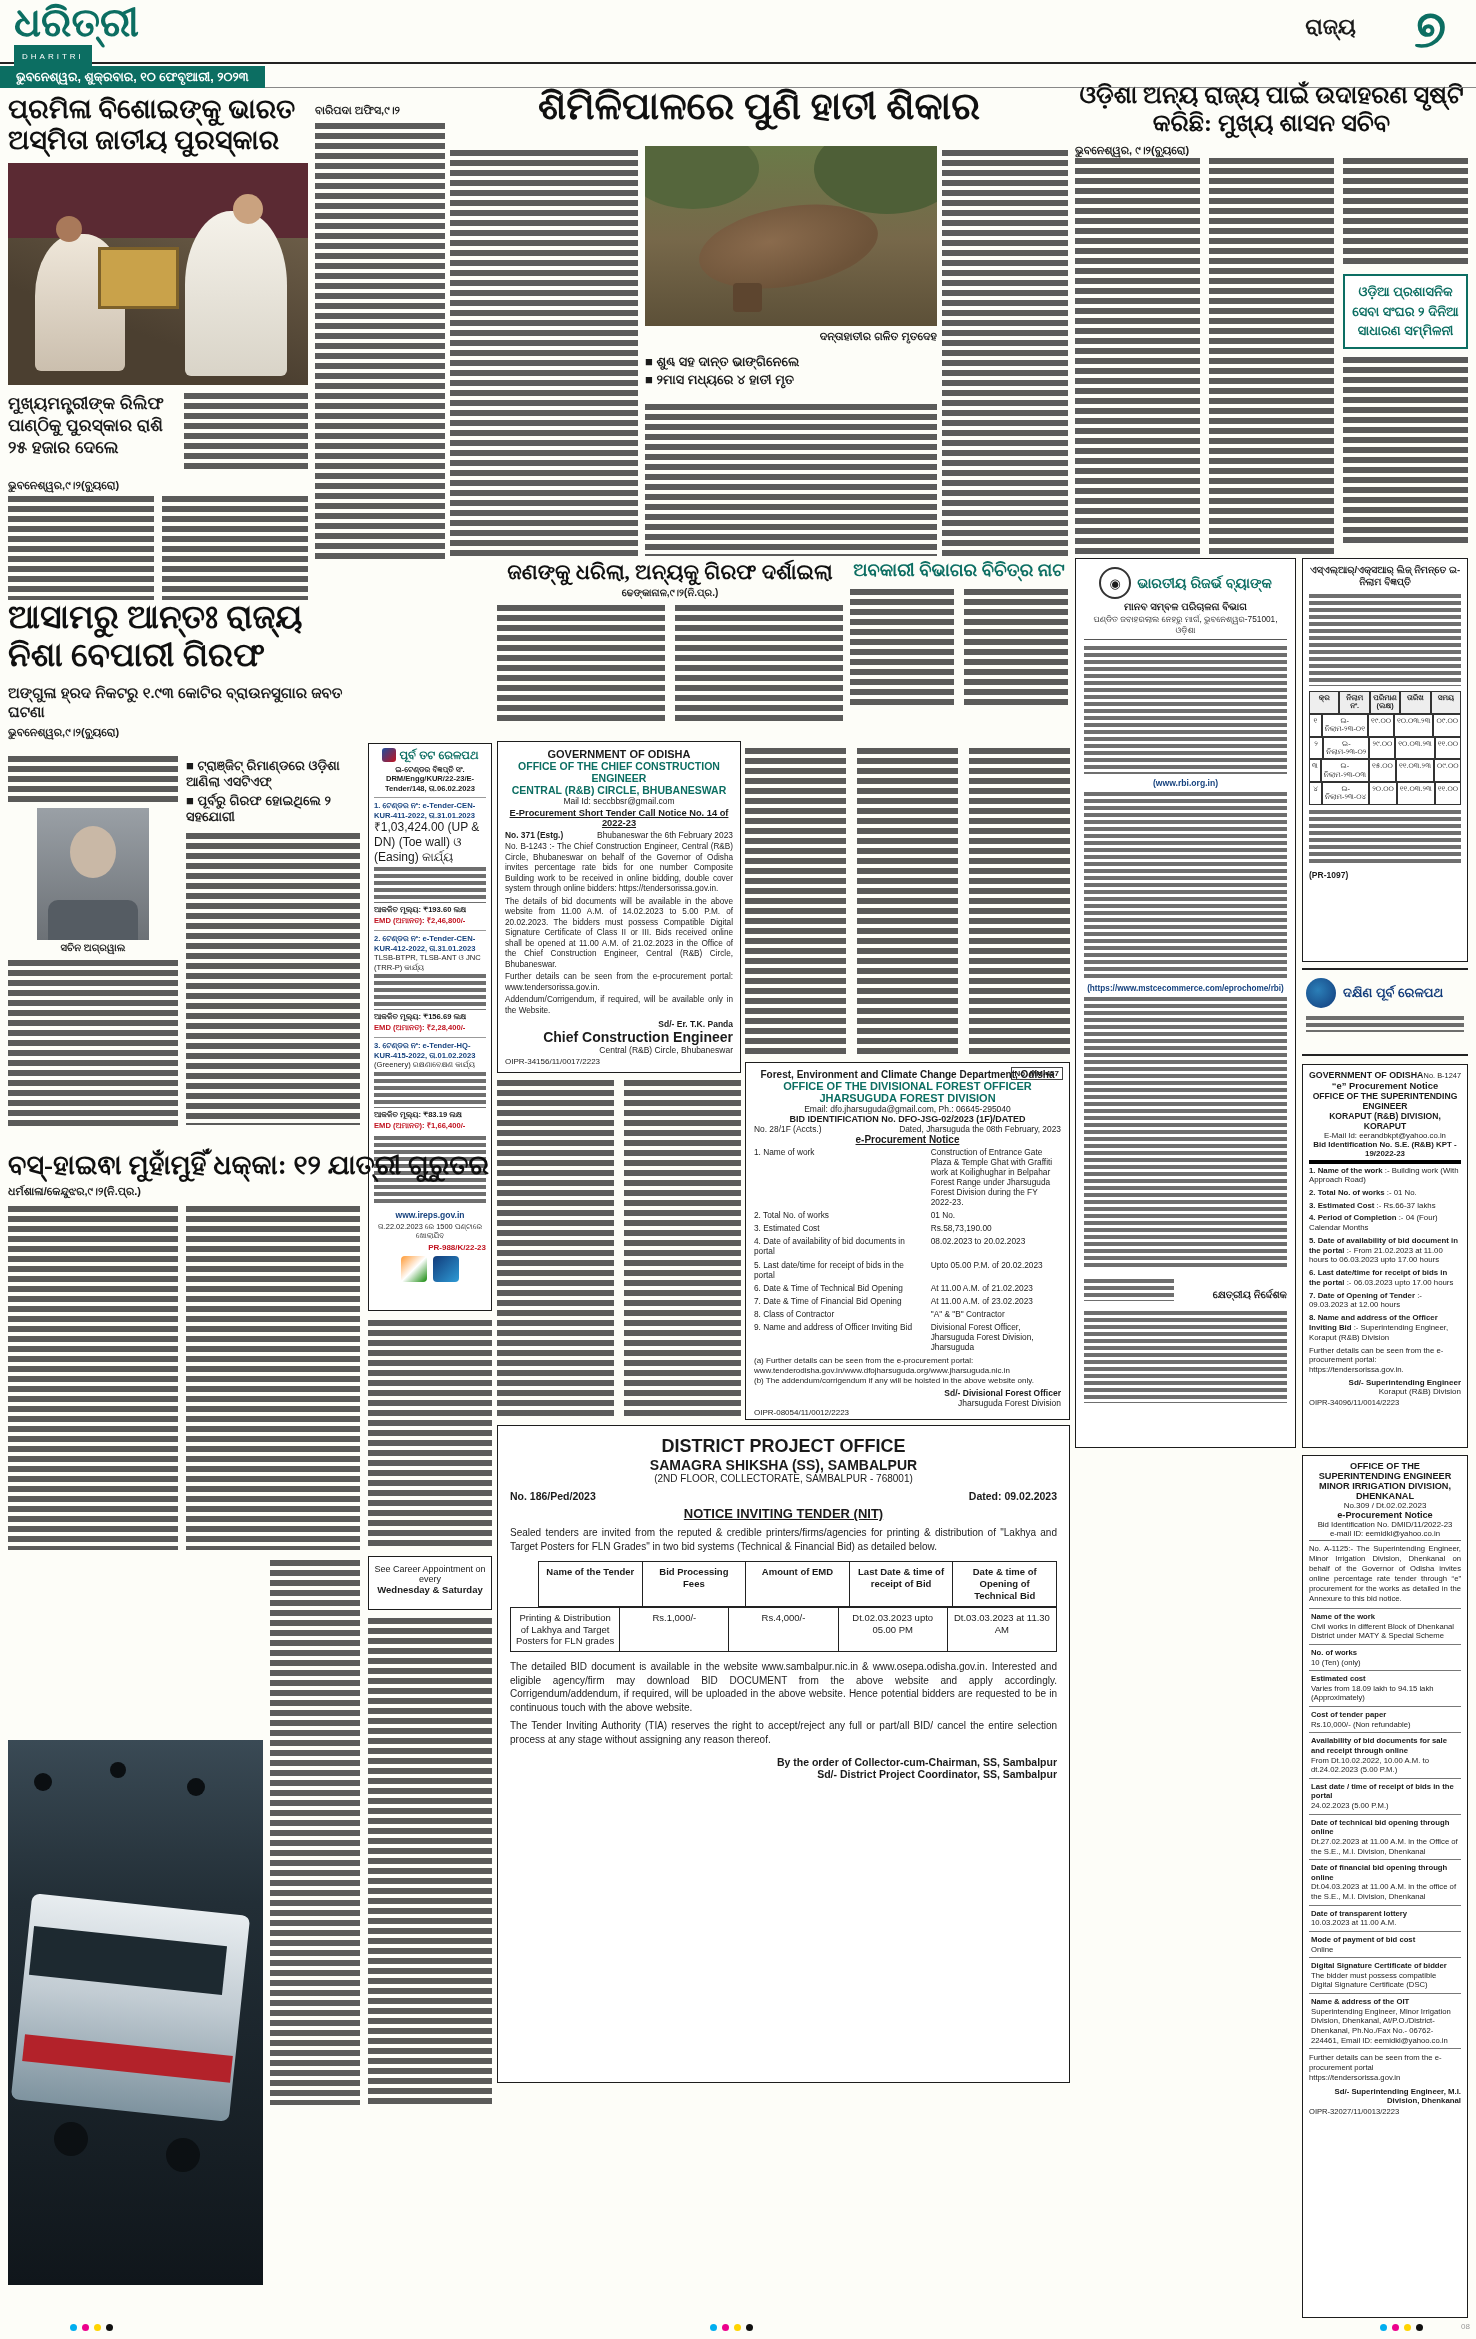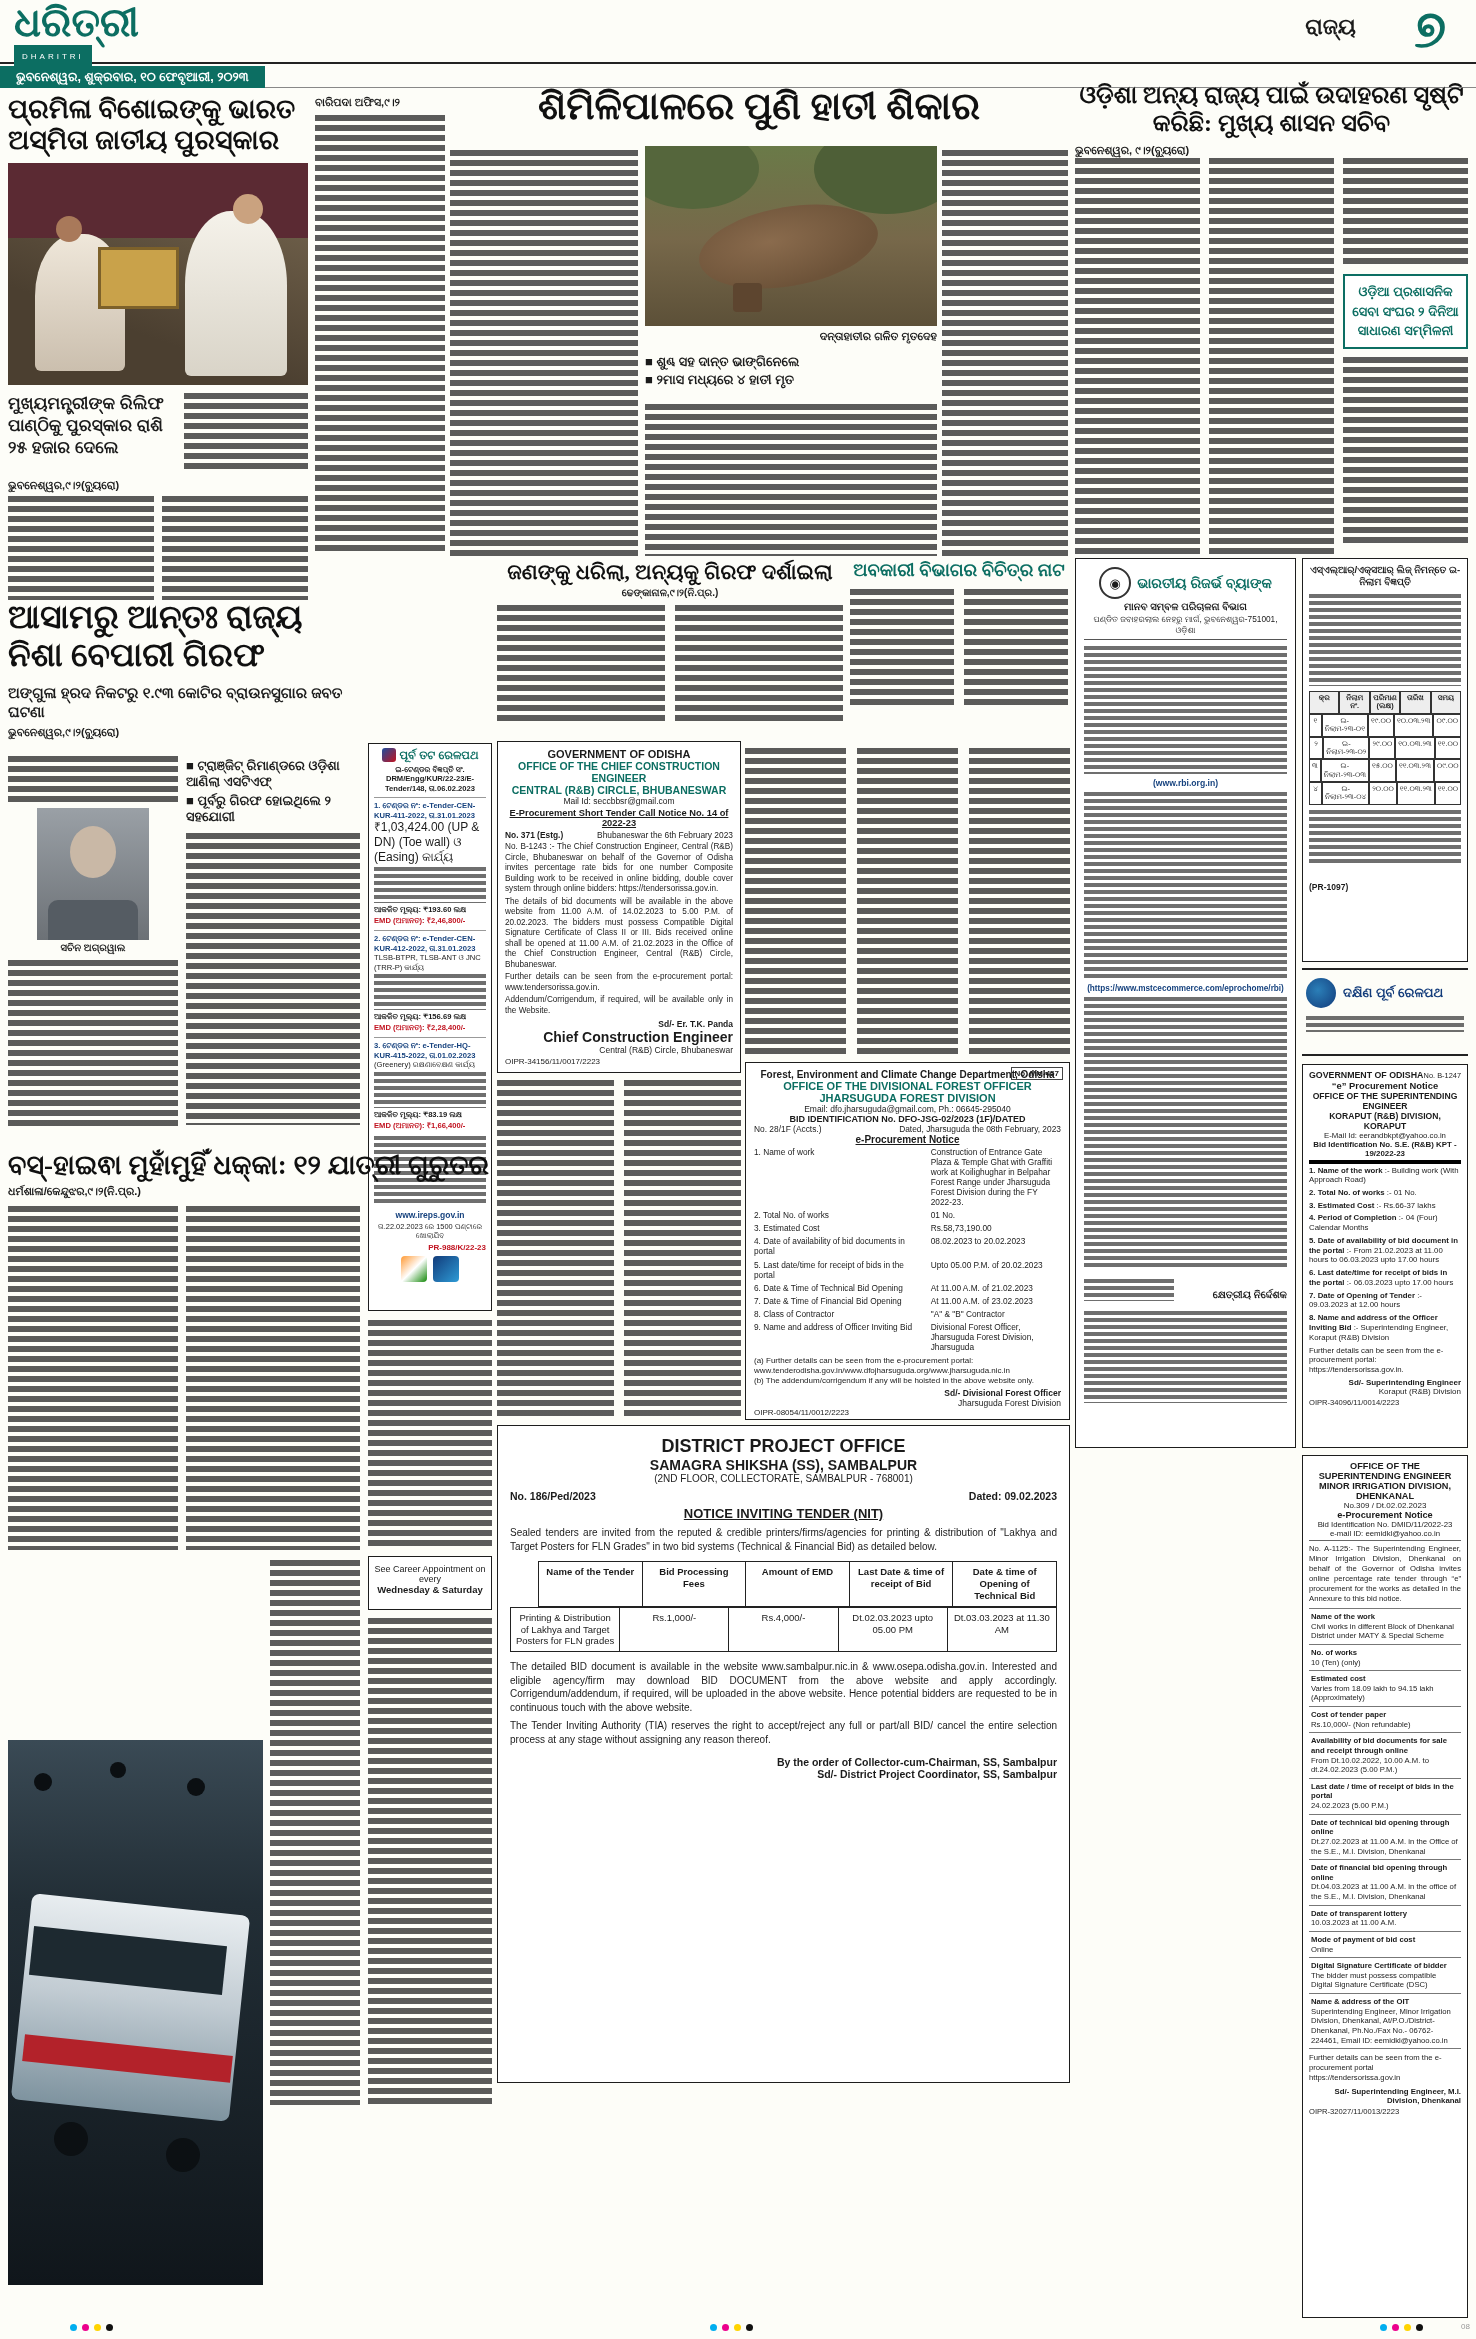--- a/index.html
+++ b/index.html
@@ -68,21 +68,21 @@
     <div class="dl" style="margin-top:6px;">ଭୁବନେଶ୍ୱର,୯।୨(ବ୍ୟୁରୋ)</div>
     <div style="display:flex;gap:8px;margin-top:4px;">
       <div class="gk" style="width:146px;height:104px;"></div>
       <div class="gk" style="width:146px;height:104px;"></div>
     </div>
   </div>
 
   <div class="abs" style="left:450px;top:84px;width:618px;">
     <div class="hl c" style="font-size:38px;white-space:nowrap;">ଶିମିଳିପାଳରେ ପୁଣି ହାତୀ ଶିକାର</div>
   </div>
-  <div class="abs" style="left:315px;top:96px;width:130px;height:460px;">
+  <div class="abs" style="left:315px;top:104px;width:130px;height:460px;">
     <div class="dl">ବାରିପଦା ଅଫିସ,୯।୨</div>
     <div class="gk" style="width:130px;height:438px;margin-top:6px;"></div>
   </div>
   <div class="abs gk" style="left:450px;top:150px;width:188px;height:406px;"></div>
   <div class="abs photo" style="left:645px;top:146px;width:292px;height:180px;background:linear-gradient(180deg,#6a7a48 0%,#77684a 52%,#5c5038 100%);">
     <div class="abs" style="left:-6%;top:-10%;width:45%;height:45%;background:#55663c;border-radius:50%;"></div>
     <div class="abs" style="right:-8%;top:-12%;width:50%;height:50%;background:#4e5f37;border-radius:50%;"></div>
     <div class="abs" style="left:18%;top:34%;width:62%;height:44%;background:radial-gradient(ellipse at 40% 40%,#8a6b4d,#6d5339 70%);border-radius:50%;transform:rotate(-10deg);"></div>
     <div class="abs" style="left:30%;bottom:8%;width:10%;height:16%;background:#5d452f;border-radius:4px;"></div>
   </div>
@@ -323,21 +323,21 @@
       </div>
         <div style="display:flex;">
         <div class="sellcell" style="flex:0.5;">୪</div>
         <div class="sellcell" style="flex:1.6;">ଇ-ନିଲାମ-୨୩-୦୪</div>
         <div class="sellcell" style="flex:1;">୨୦.୦୦</div>
         <div class="sellcell" style="flex:1;">୧୧.୦୩.୨୩</div>
         <div class="sellcell" style="flex:0.8;">୧୧.୦୦</div>
       </div>
       </div>
     <div class="gk-s" style="height:56px;margin-top:5px;"></div>
-    <div class="b" style="font-size:8.5px;margin-top:16px;">(PR-1097)</div>
+    <div class="b" style="font-size:8.5px;margin-top:4px;">(PR-1097)</div>
   </div>
 
   <div class="abs" style="left:1302px;top:968px;width:166px;height:88px;border-top:2px solid #222;border-bottom:2px solid #222;padding:8px 4px;box-sizing:border-box;">
     <div style="display:flex;align-items:center;gap:7px;">
       <div style="width:30px;height:30px;border-radius:50%;background:radial-gradient(circle at 40% 40%,#2b7fb8,#123b7a);"></div>
       <div class="b" style="font-size:13px;color:#123b7a;">ଦକ୍ଷିଣ ପୂର୍ବ ରେଳପଥ</div>
     </div>
     <div class="gk-s" style="height:16px;margin-top:8px;"></div>
   </div>
 

